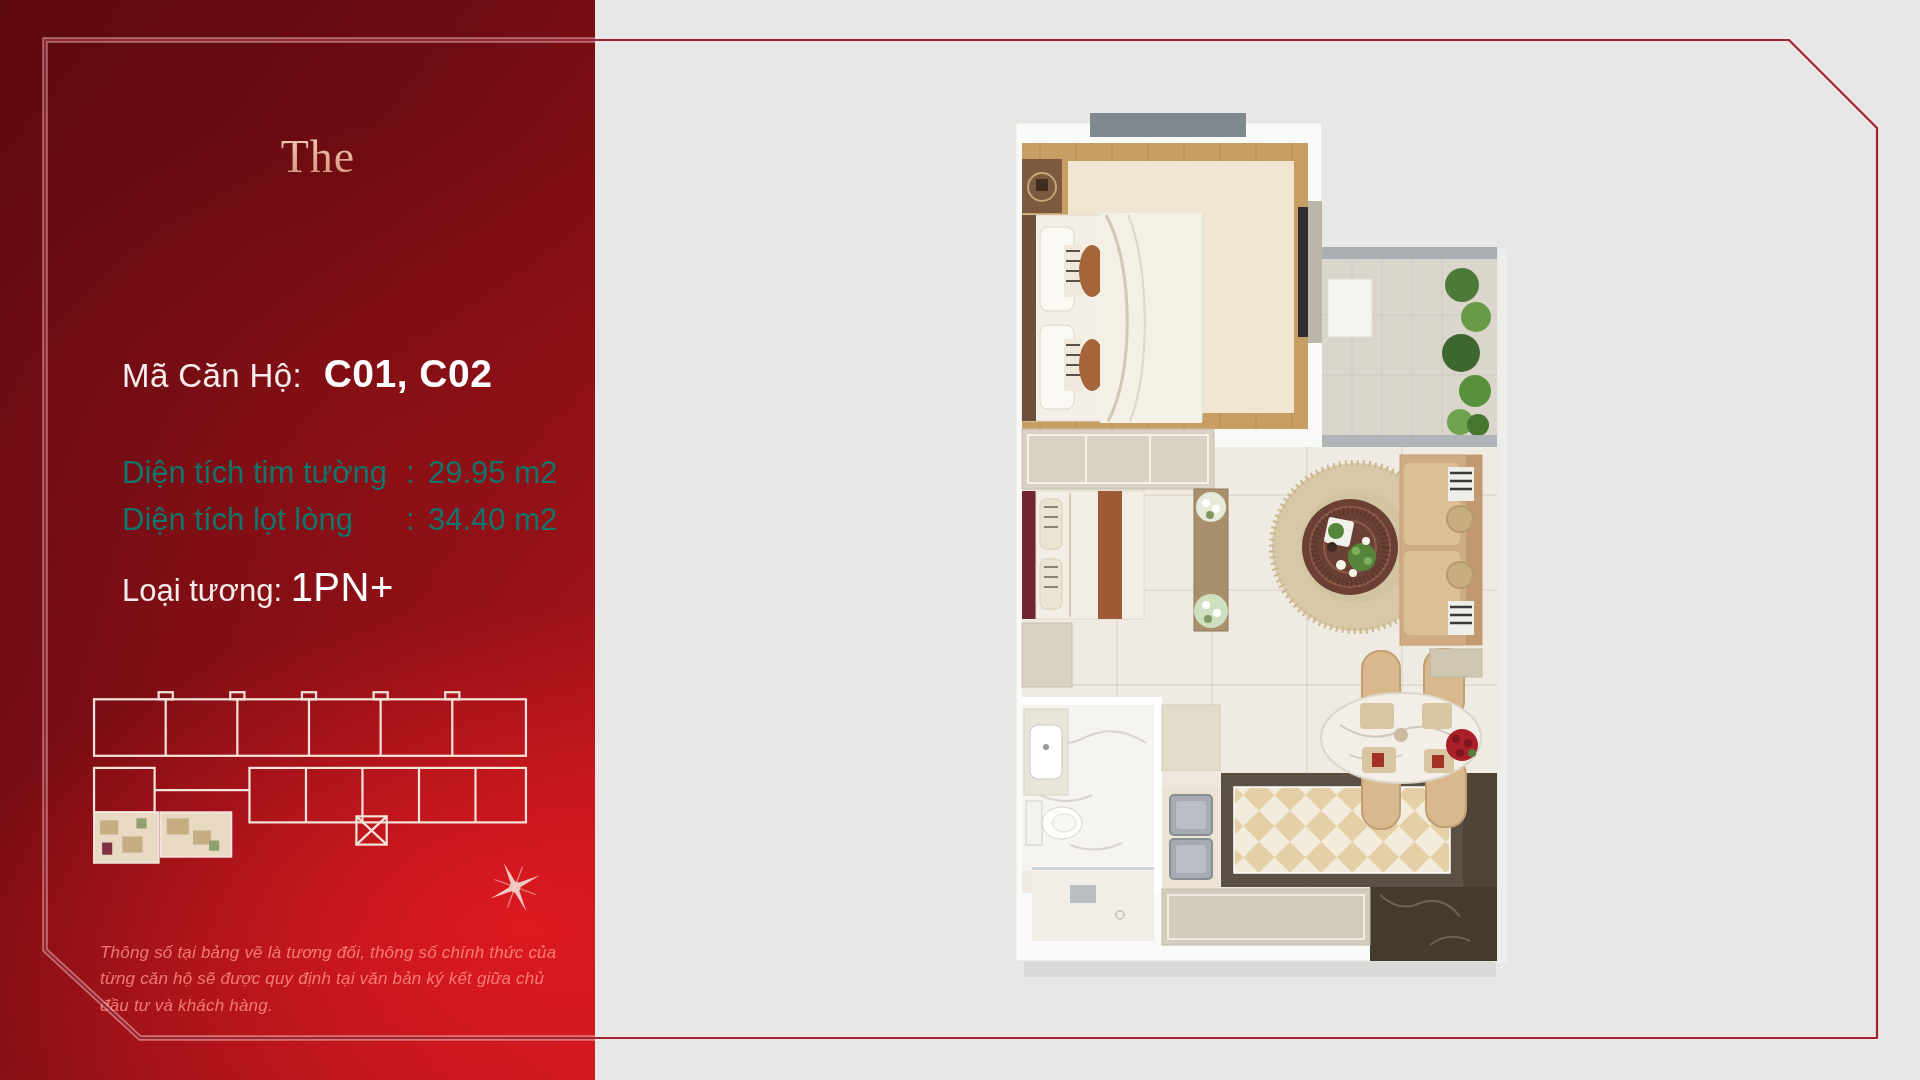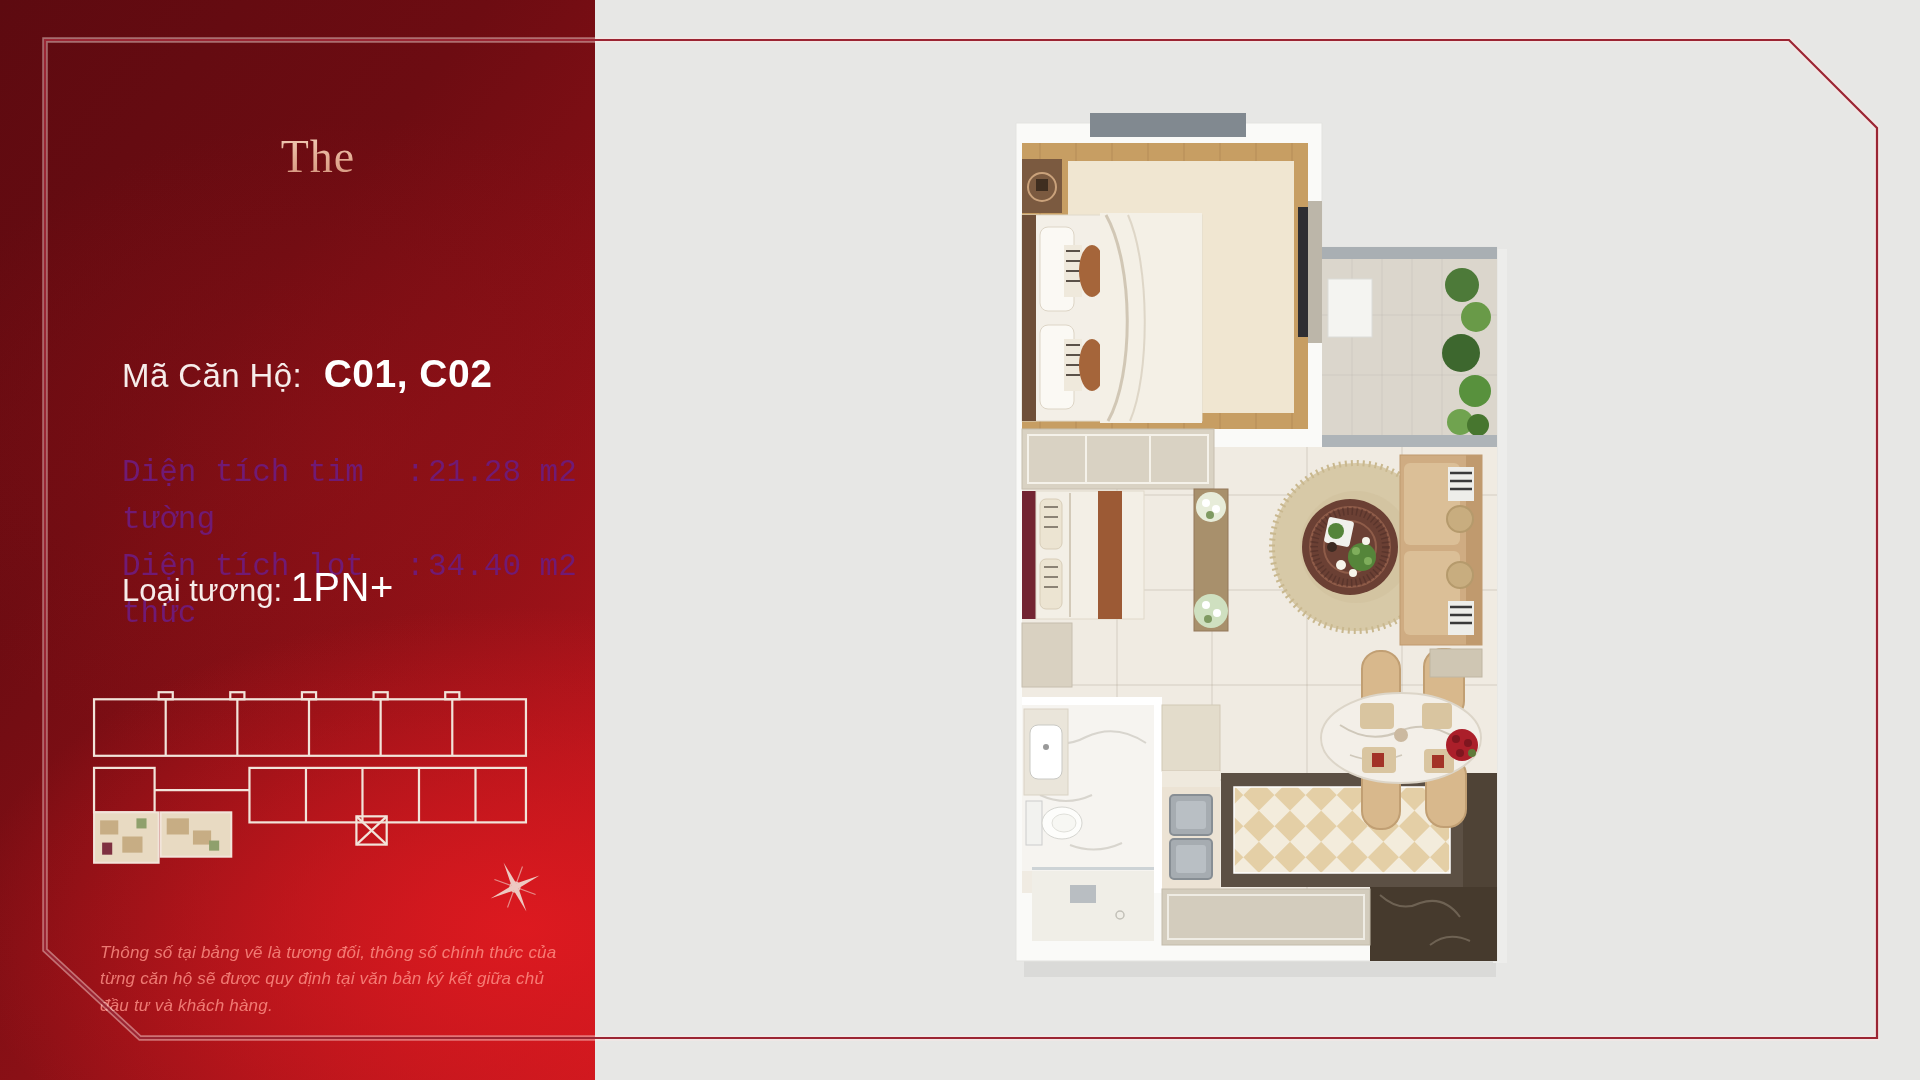--- a/index.html
+++ b/index.html
@@ -30,21 +30,21 @@
     -webkit-background-clip:text; background-clip:text; color:transparent;
   }
   .brand-the { font-size:46px; letter-spacing:1px; }
   .brand-gali { font-size:88px; letter-spacing:3px; }
   
   .unit-code {
     position:absolute; left:122px; top:352px;
     font-size:33px; color:#f6ecea; letter-spacing:.4px;
   }
   .unit-code b { font-size:39px; font-weight:800; color:#ffffff; letter-spacing:.5px;margin-left:12px; }
-  .area-specs { position:absolute; left:122px; top:449px; font-size:31px; color:#701a75;font-family:Liberation Mono, monospace; }
+  .area-specs { position:absolute; left:122px; top:449px; font-size:31px; color:#0f766e; }
   .area-row { display:flex; line-height:47px; }
   .area-label { width:284px; }
   .area-sep { width:22px; }
   .type-line { position:absolute; left:122px; top:565px; font-size:31px; color:#f6ecea; }
   .type-line b { font-size:40px; font-weight:400; color:#ffffff; letter-spacing:.5px; }
   
   .key-plan { position:absolute; left:88px; top:688px; width:444px; height:182px; }
   .compass { position:absolute; left:486px; top:858px; width:58px; height:58px; }
   .disclaimer {
     position:absolute; left:100px; top:940px; width:462px;
@@ -62,24 +62,24 @@
 <div class="brand">
   <span class="brand-the">The</span>
 </div>
 
 <div class="unit-code"><span>Mã Căn Hộ: </span><b>C01, C02</b></div>
 
 <div class="area-specs">
   <div class="area-row">
     <span class="area-label">Diện tích tim tường</span>
     <span class="area-sep">:</span>
-    <span class="area-value">21.28 m2</span>
+    <span class="area-value">29.95 m2</span>
   </div>
   <div class="area-row">
-    <span class="area-label">Diện tích lọt thức</span>
+    <span class="area-label">Diện tích lọt lòng</span>
     <span class="area-sep">:</span>
     <span class="area-value">34.40 m2</span>
   </div>
 </div>
 
 <div class="type-line"><span>Loại tương: </span><b>1PN+</b></div>
 
 <svg class="key-plan" viewBox="0 0 440 178">
   <g stroke="#f2e4da" stroke-width="2.2" fill="none">
 

